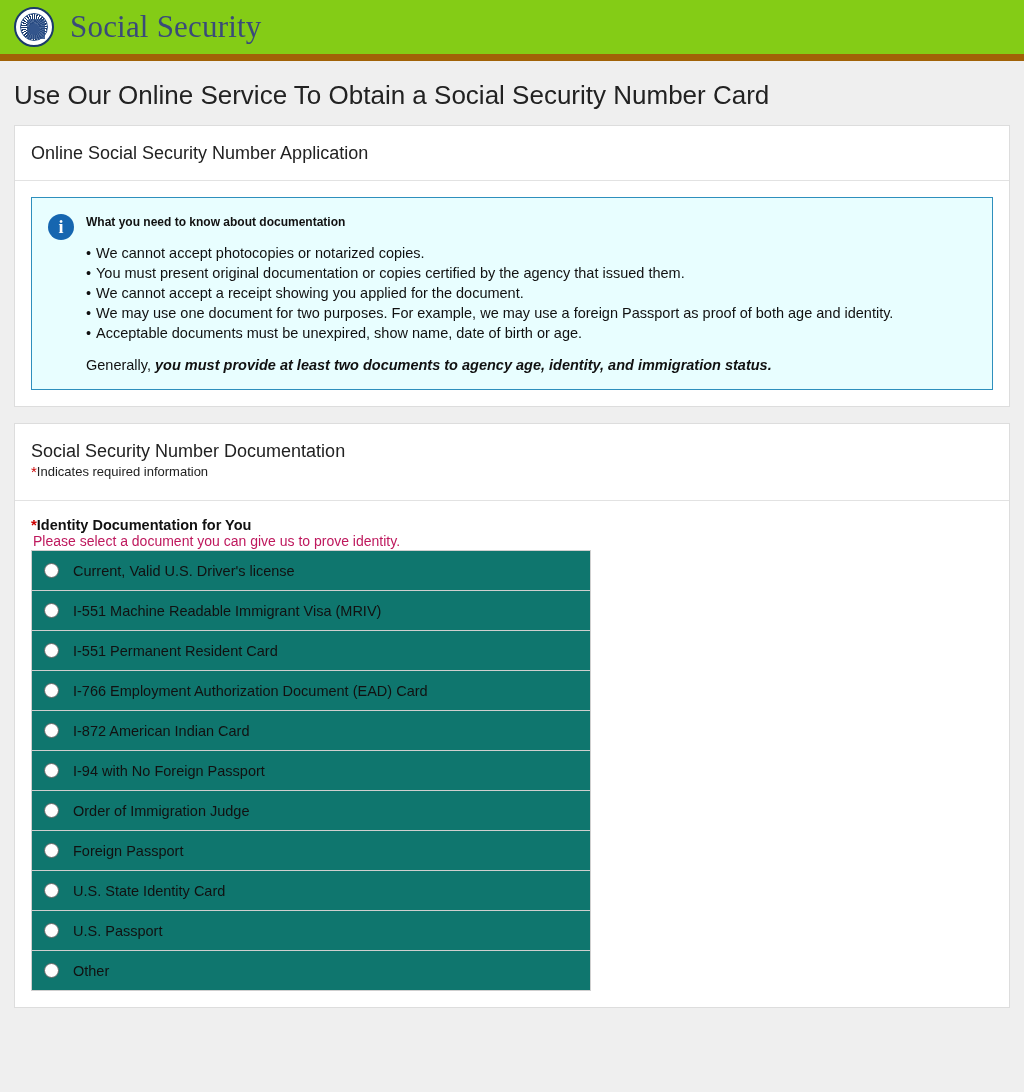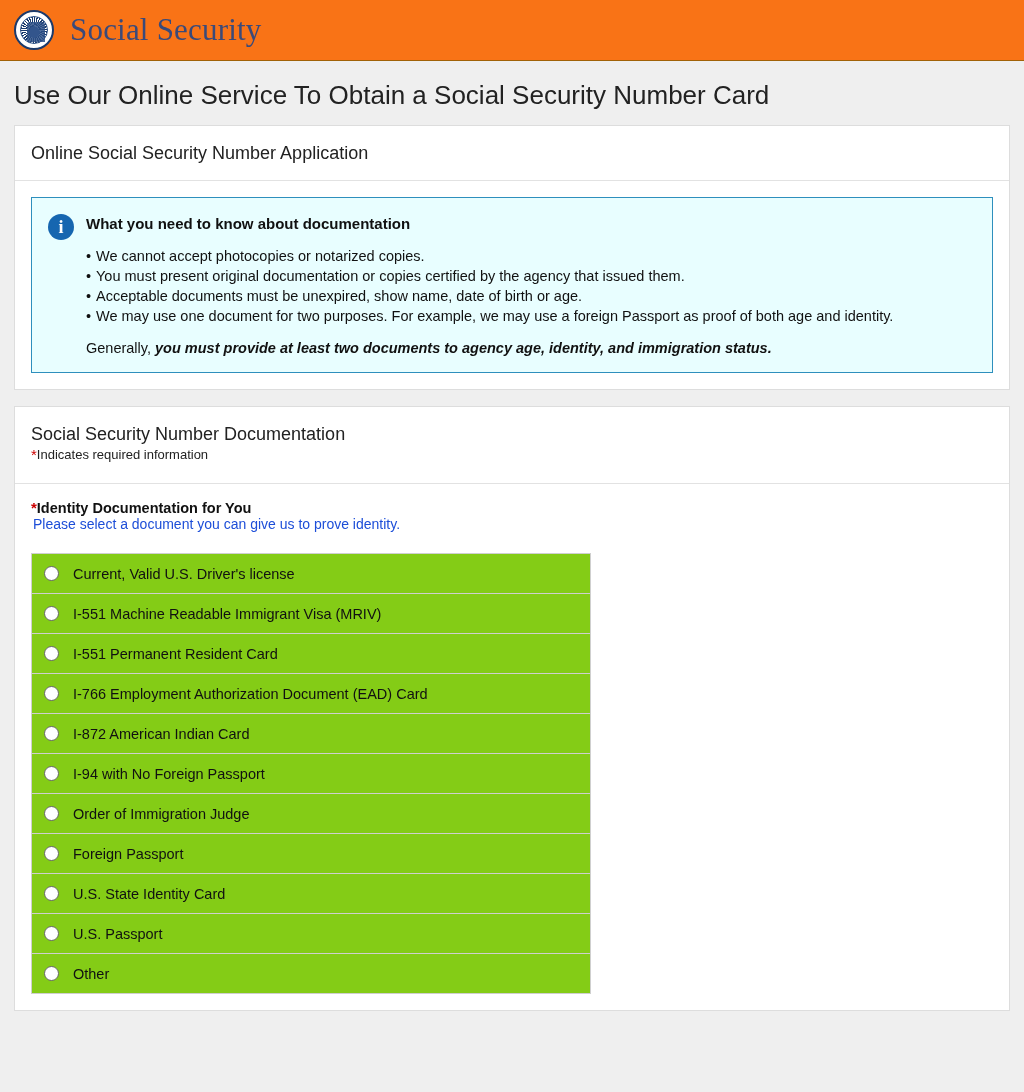--- a/index.html
+++ b/index.html
@@ -9,26 +9,26 @@
     background: #efefef;
     font-family: "Liberation Sans", sans-serif;
   }
   body {
     width: 1024px;
     min-height: 1092px;
   }
 
   
   .site-header {
-    background: #f97316;
+    background: #84cc16;
     height: 61px;
     display: flex;
     align-items: center;
     padding-left: 14px;
-    border-bottom: 1px solid #a16207;
+    border-bottom: 7px solid #a16207;
   }
   .ssa-seal {
     width: 40px;
     height: 40px;
     border-radius: 50%;
     background: #ffffff;
     border: 2px solid #1b3a6b;
     position: relative;
     flex: 0 0 auto;
     overflow: hidden;
@@ -104,21 +104,21 @@
     color: #ffffff;
     font-family: "Liberation Serif", serif;
     font-weight: bold;
     font-size: 18px;
     line-height: 26px;
     text-align: center;
     margin-top: 2px;
   }
   .info-content { flex: 1 1 auto; }
   .info-title {
-    font-size: 15px;
+    font-size: 12px;
     font-weight: bold;
     color: #111;
     margin: 3px 0 14px 0;
   }
   .info-list {
     margin: 0 0 14px 0;
     padding: 0;
     list-style: none;
   }
   .info-list li {
@@ -155,36 +155,36 @@
     margin-top: 2px;
   }
   .field-label {
     font-size: 14.5px;
     font-weight: bold;
     color: #111;
     margin: 0 0 0 0;
   }
   .field-help {
     font-size: 14px;
-    color: #1d4ed8;
-    margin: 0 0 21px 2px;
+    color: #be185d;
+    margin: 0 0 1px 2px;
   }
 
   .option-list {
     width: 560px;
     border: 1px solid #cfcfcf;
     border-bottom: none;
   }
   .option-row {
     display: flex;
     align-items: center;
     height: 40px;
     border-bottom: 1px solid #cfcfcf;
     padding-left: 12px;
-    background: #84cc16;
+    background: #0f766e;
     cursor: pointer;
   }
   .radio {
     width: 15px;
     height: 15px;
     border-radius: 50%;
     border: 1px solid #666;
     background: #fff;
     flex: 0 0 auto;
     margin-right: 14px;
@@ -209,22 +209,23 @@
     <h2>Online Social Security Number Application</h2>
   </div>
   <div class="panel-body">
     <div class="info-box">
       <div class="info-icon">i</div>
       <div class="info-content">
         <div class="info-title">What you need to know about documentation</div>
         <ul class="info-list">
           <li>We cannot accept photocopies or notarized copies.</li>
           <li>You must present original documentation or copies certified by the agency that issued them.</li>
+          <li>We cannot accept a receipt showing you applied for the document.</li>
+          <li>We may use one document for two purposes. For example, we may use a foreign Passport as proof of both age and identity.</li>
           <li>Acceptable documents must be unexpired, show name, date of birth or age.</li>
-          <li>We may use one document for two purposes. For example, we may use a foreign Passport as proof of both age and identity.</li>
         </ul>
         <div class="info-footnote"><span>Generally, </span><b>you must provide at least two documents to agency age, identity, and immigration status.</b></div>
       </div>
     </div>
   </div>
 </section>
 
 <section class="panel doc-panel">
   <div class="panel-header">
     <h2>Social Security Number Documentation</h2>

